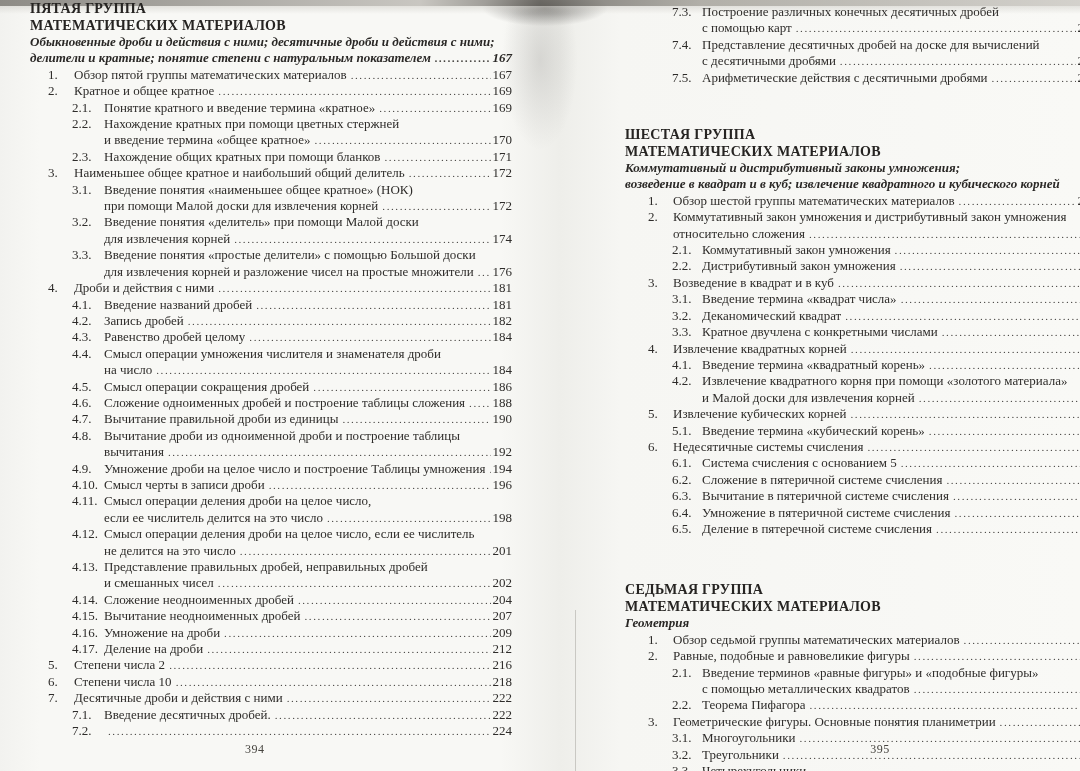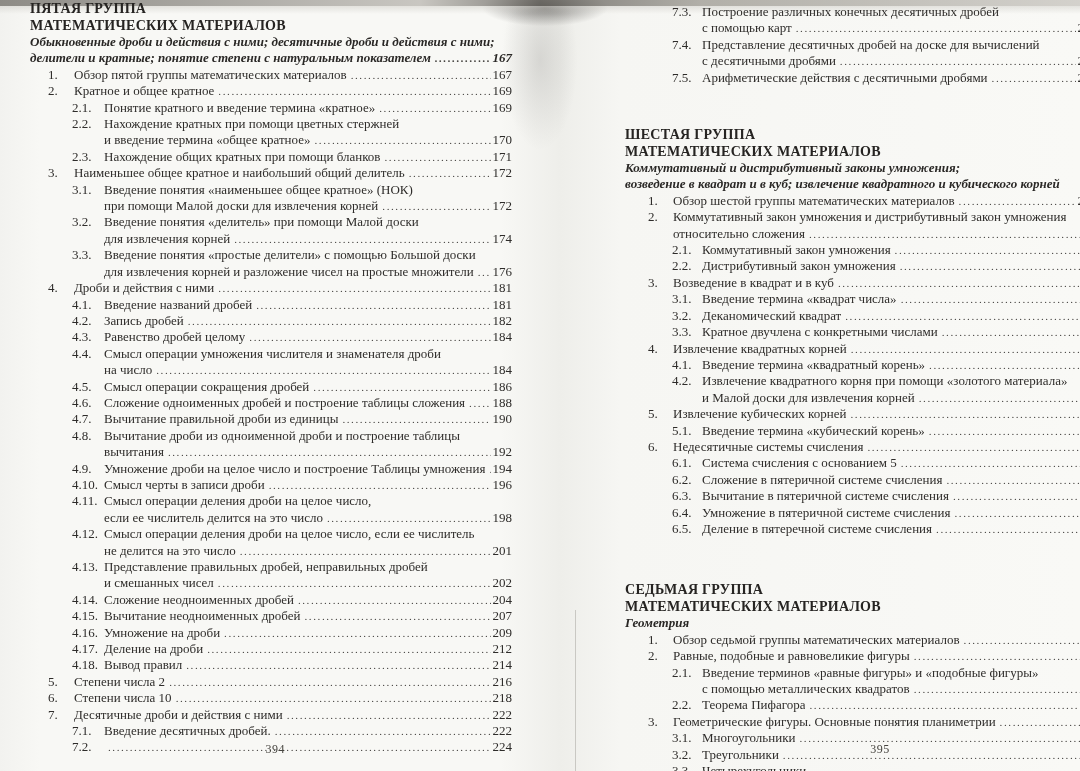--- a/index.html
+++ b/index.html
@@ -39,21 +39,21 @@
   
   .page-left  .lvl1 { padding-left:18px; } .page-left  .lvl1 .num { width:26px; }
   .page-left  .lvl2 { padding-left:42px; } .page-left  .lvl2 .num { width:32px; }
   .page-right .lvl1 { padding-left:23px; } .page-right .lvl1 .num { width:25px; }
   .page-right .lvl2 { padding-left:47px; } .page-right .lvl2 .num { width:30px; }
 
   .sec-gap-a { margin-top:40px; }
   .sec-gap-b { margin-top:44px; }
 
   .footer-page { position:absolute; bottom:14px; font-size:12px; color:#46443f; letter-spacing:.5px; }
-  .footer-left  { left:245px; width:40px; text-align:right;margin-top:40px; }
+  .footer-left  { left:245px; width:40px; text-align:left;margin-top:40px; }
   .footer-right { left:860px; width:40px; text-align:center; }
 </style>
 </head>
 <body>
 
 <div class="sheet">
   <div class="top-band"></div>
   <div class="top-fade"></div>
   <div class="gutter-line"></div>
 
@@ -261,26 +261,20 @@
             <span class="txt">Умножение на дроби</span>
             <span class="leader"></span>
             <span class="pageno">209</span>
           </div>
           <div class="row lvl2">
             <span class="num">4.17.</span>
             <span class="txt">Деление на дроби</span>
             <span class="leader"></span>
             <span class="pageno">212</span>
           </div>
-          <div class="row lvl2">
-            <span class="num">4.18.</span>
-            <span class="txt">Вывод правил</span>
-            <span class="leader"></span>
-            <span class="pageno">214</span>
-          </div>
           <div class="row lvl1">
             <span class="num">5.</span>
             <span class="txt">Степени числа 2</span>
             <span class="leader"></span>
             <span class="pageno">216</span>
           </div>
           <div class="row lvl1">
             <span class="num">6.</span>
             <span class="txt">Степени числа 10</span>
             <span class="leader"></span>

